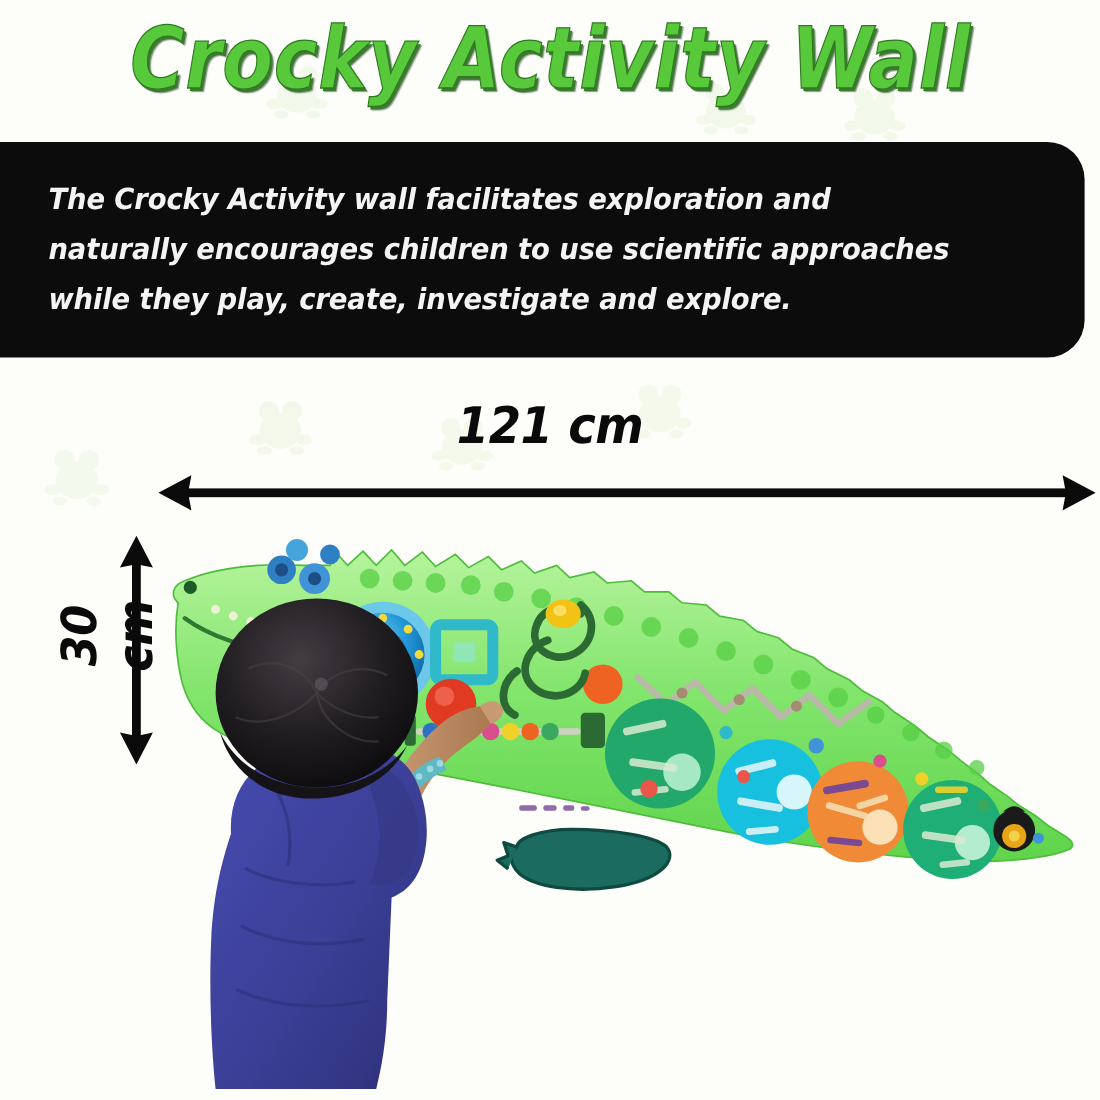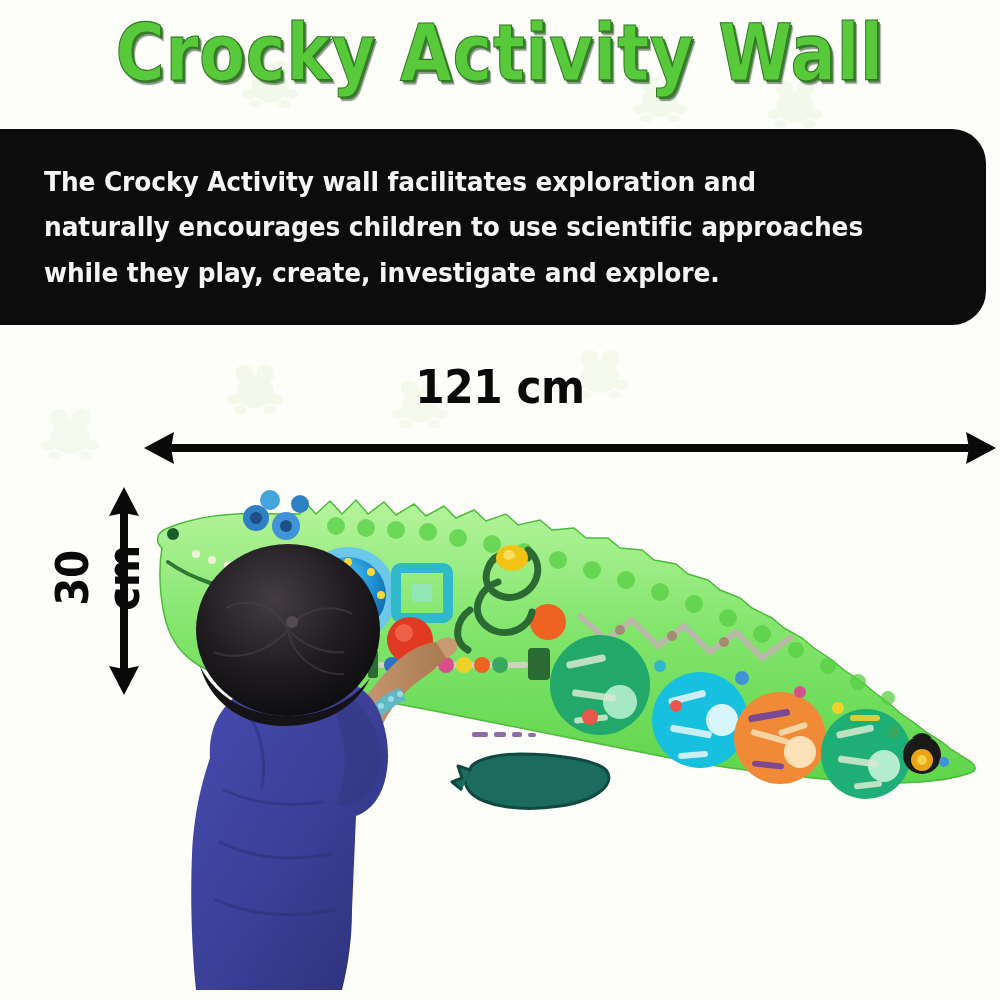--- a/index.html
+++ b/index.html
@@ -12,20 +12,21 @@
     background: #fdfdfa;
     font-family: "Liberation Sans", sans-serif;
     overflow: hidden;
   }
   #page {
     position: relative;
     width: 1000px;
     height: 1000px;
     background: #fdfdfa;
     overflow: hidden;
+    font-style: italic;
   }
 
   
   #watermarks {
     position: absolute;
     inset: 0;
     pointer-events: none;
     z-index: 0;
   }
   .wm {

